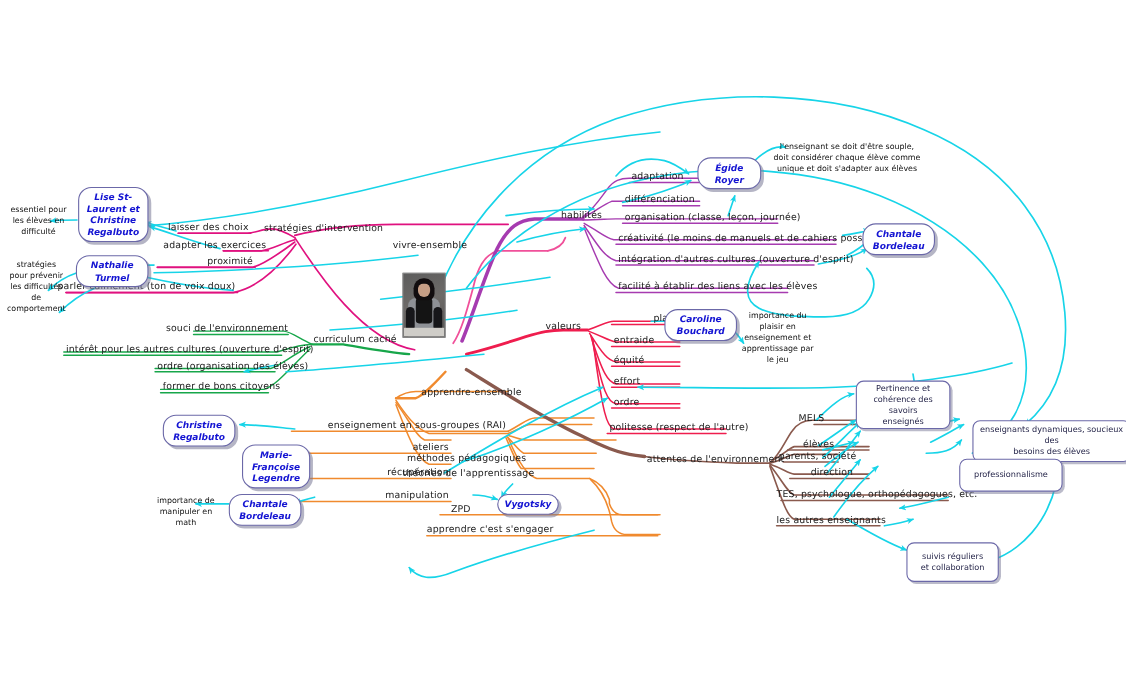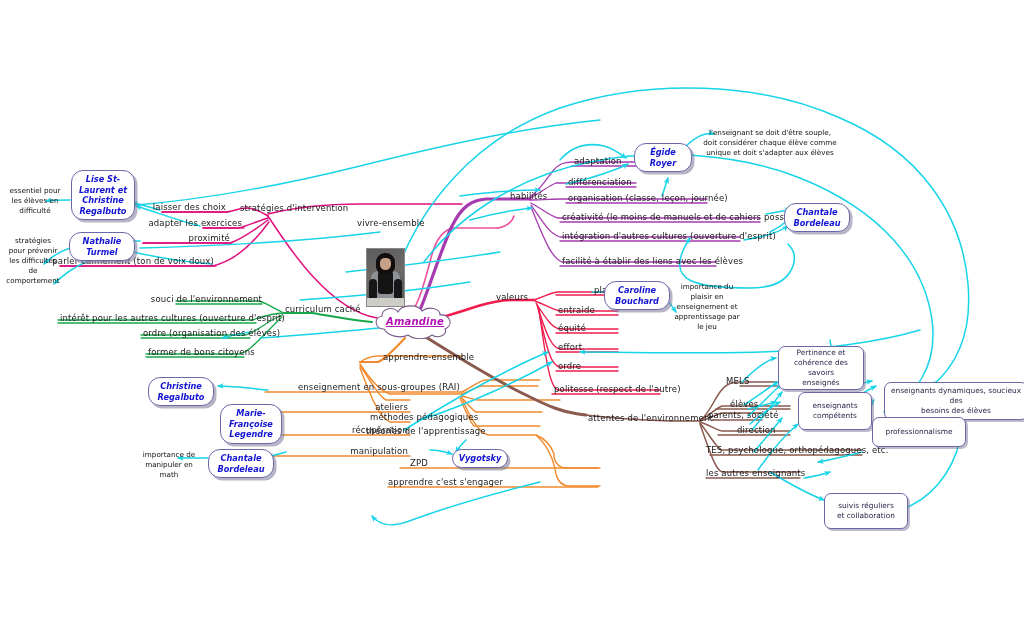--- a/index.html
+++ b/index.html
@@ -277,28 +277,20 @@
     <div class="bg"></div>
       <div class="body"></div>
       <div class="arm1"></div>
     <div class="arm2"></div>
       <div class="vest"></div>
       <div class="hair"></div>
     <div class="face"></div>
       <div class="table"></div>
   </div>
 
-  <div id="cloud">
-    <svg viewBox="0 0 90 34" width="90" height="34">
-      <path d="M14,24 C5,24 3,13 12,11 C12,3 24,1 28,7 C32,-1 48,-1 52,6
-               C58,1 70,3 70,10 C80,9 84,20 75,24 C78,30 68,34 62,30
-               C56,35 44,35 38,30 C30,34 18,31 14,24 Z" fill="#ffffff" stroke="#7a5a8a" stroke-width="1.1"></path>
-    </svg>
-    <div class="txt">Amandine</div>
-  </div>
 
   <div class="lbl" style="left:240px;top:204px;">stratégies d'intervention</div>
   <div class="lbl" style="left:357px;top:219px;">vivre-ensemble</div>
   <div class="lbl" style="left:510px;top:192px;">habilités</div>
   <div class="lbl" style="left:496px;top:293px;">valeurs</div>
   <div class="lbl" style="left:285px;top:305px;">curriculum caché</div>
   <div class="lbl" style="left:383px;top:353px;">apprendre-ensemble</div>
   <div class="lbl" style="left:588px;top:414px;">attentes de l'environnement</div>
   <div class="lbl" style="left:370px;top:389px;margin-top:24px;">méthodes pédagogiques</div>
   <div class="lbl" style="left:366px;top:427px;">théories de l'apprentissage</div>
@@ -379,21 +371,19 @@
 enseignement et
 apprentissage par
 le jeu</div>
   <div class="note" style="left:138px;top:450px;width:62px;">importance de
 manipuler en
 math</div>
 
   <div class="rbox" style="left: 778px; top: 346px; width: 74px; height: 34px; white-space: pre-line;">Pertinence et
 cohérence des savoirs
 enseignés</div>
-  <div class="rbox" style="left: 798px; top: 392px; width: 62px; height: 28px; white-space: pre-line;">enseignants
-compétents</div>
   <div class="rbox" style="left: 884px; top: 382px; width: 132px; height: 28px; white-space: pre-line;">enseignants dynamiques, soucieux des
 besoins des élèves</div>
   <div class="rbox" style="left: 872px; top: 417px; width: 82px; height: 20px; white-space: pre-line;">professionnalisme</div>
   <div class="rbox" style="left: 824px; top: 493px; width: 72px; height: 26px; white-space: pre-line;">suivis réguliers
 et collaboration</div>
 
 </div>
 
 </body></html>

